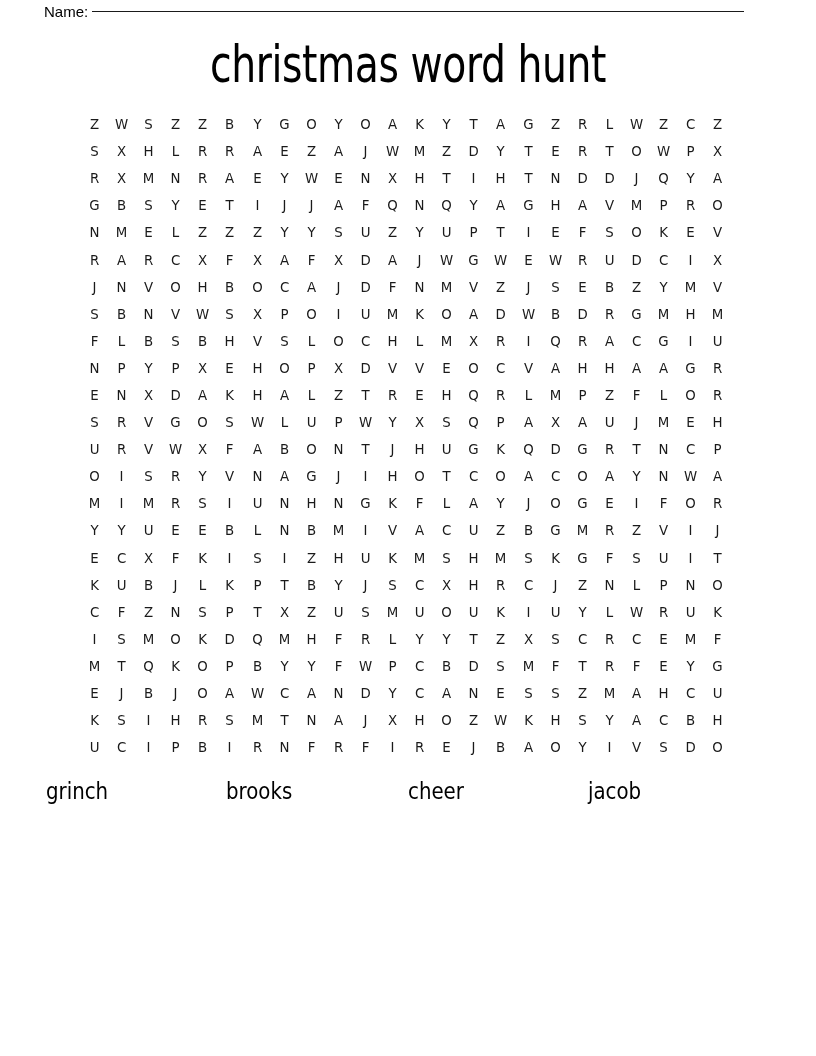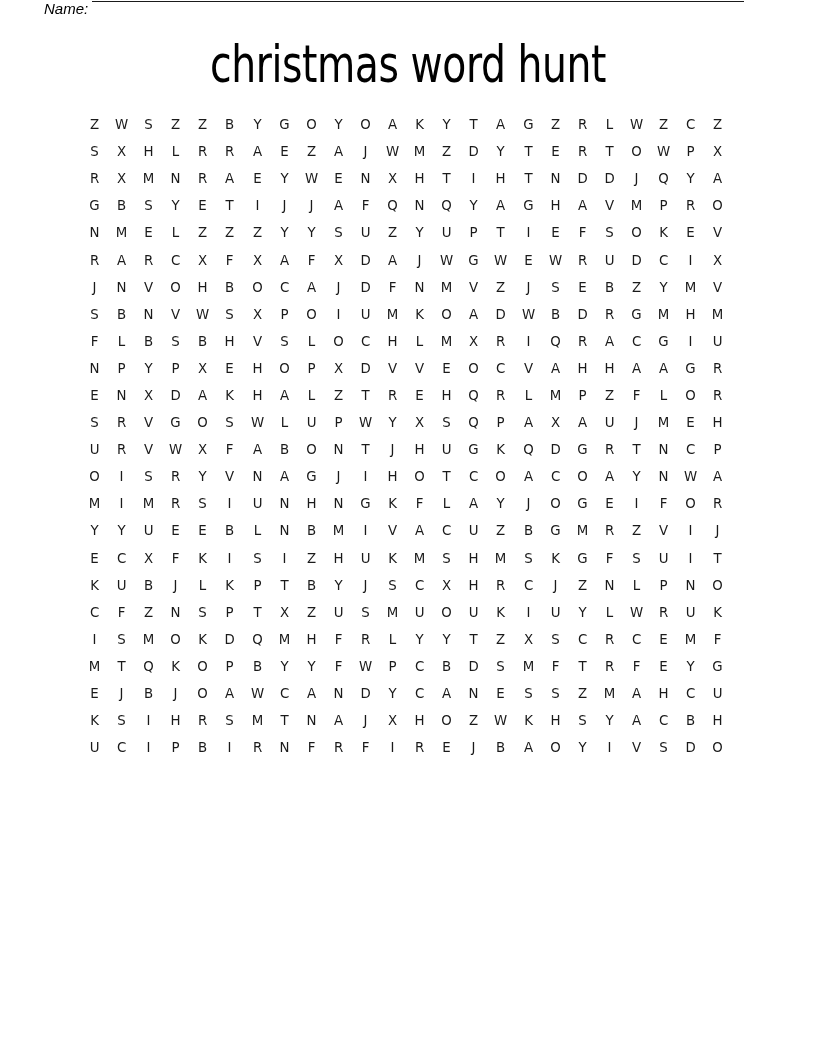--- a/index.html
+++ b/index.html
@@ -17,22 +17,21 @@
   }
 
   
   .name-row {
     position: absolute;
     left: 44px;
     top: 0px;
     width: 700px;
     height: 24px;
     display: flex;
-    align-items: flex-start;
-    font-style: italic;
+    align-items: center;
   }
   .name-label {
     font-size: 15px;
     line-height: 18px;
     white-space: nowrap;
     letter-spacing: 0px;
   }
   .name-blank {
     flex: 1 1 auto;
     margin-left: 4px;
@@ -740,13 +739,19 @@
       <span class="grid-cell">Y</span>
       <span class="grid-cell">I</span>
       <span class="grid-cell">V</span>
       <span class="grid-cell">S</span>
       <span class="grid-cell">D</span>
       <span class="grid-cell">O</span>
     </div>
   </div>
 
 <div class="word-list">
+    <div class="word-row">
+      <span class="word-item word-col-0">grinch</span>
+      <span class="word-item word-col-1">brooks</span>
+      <span class="word-item word-col-2">cheer</span>
+      <span class="word-item word-col-3">jacob</span>
+    </div>
   </div>
 
 </body></html>

